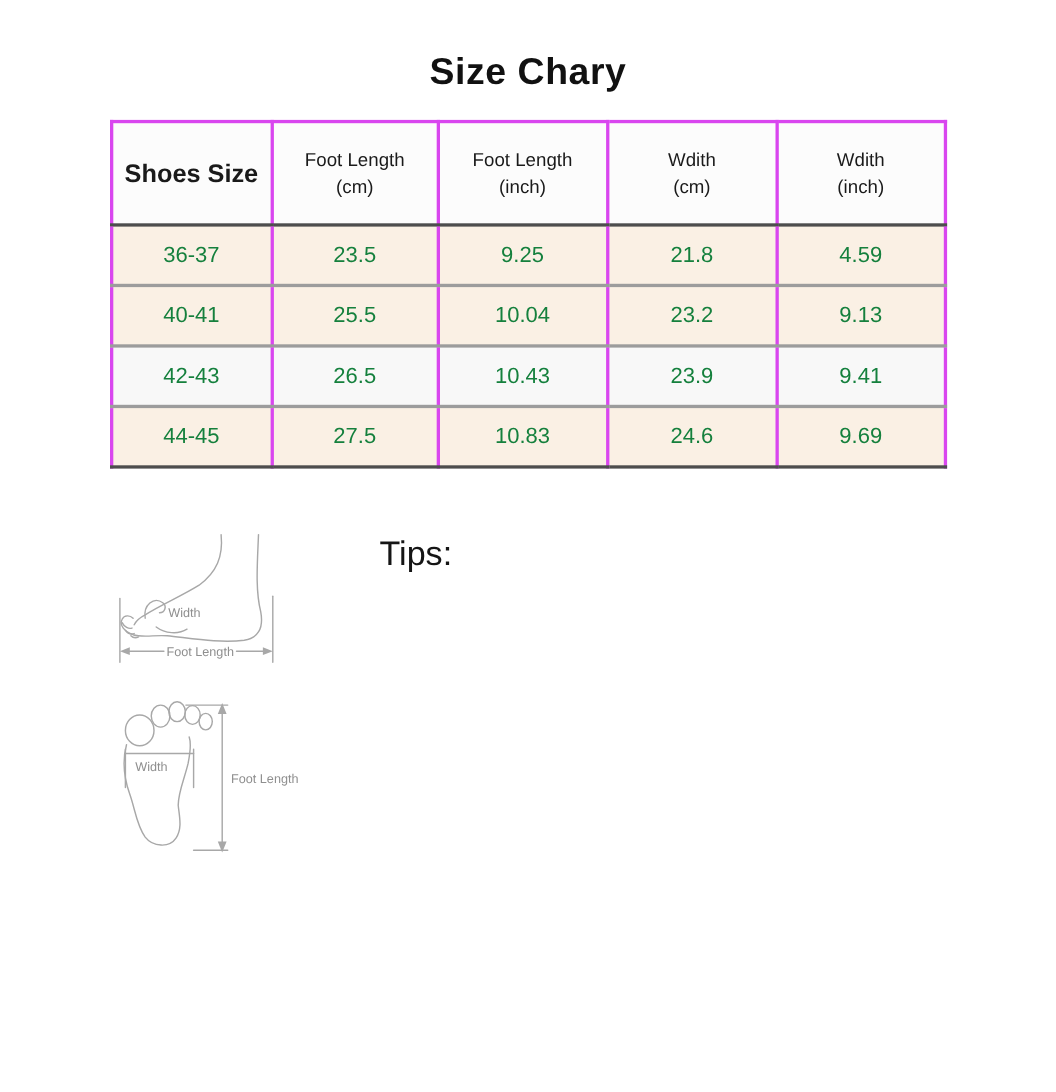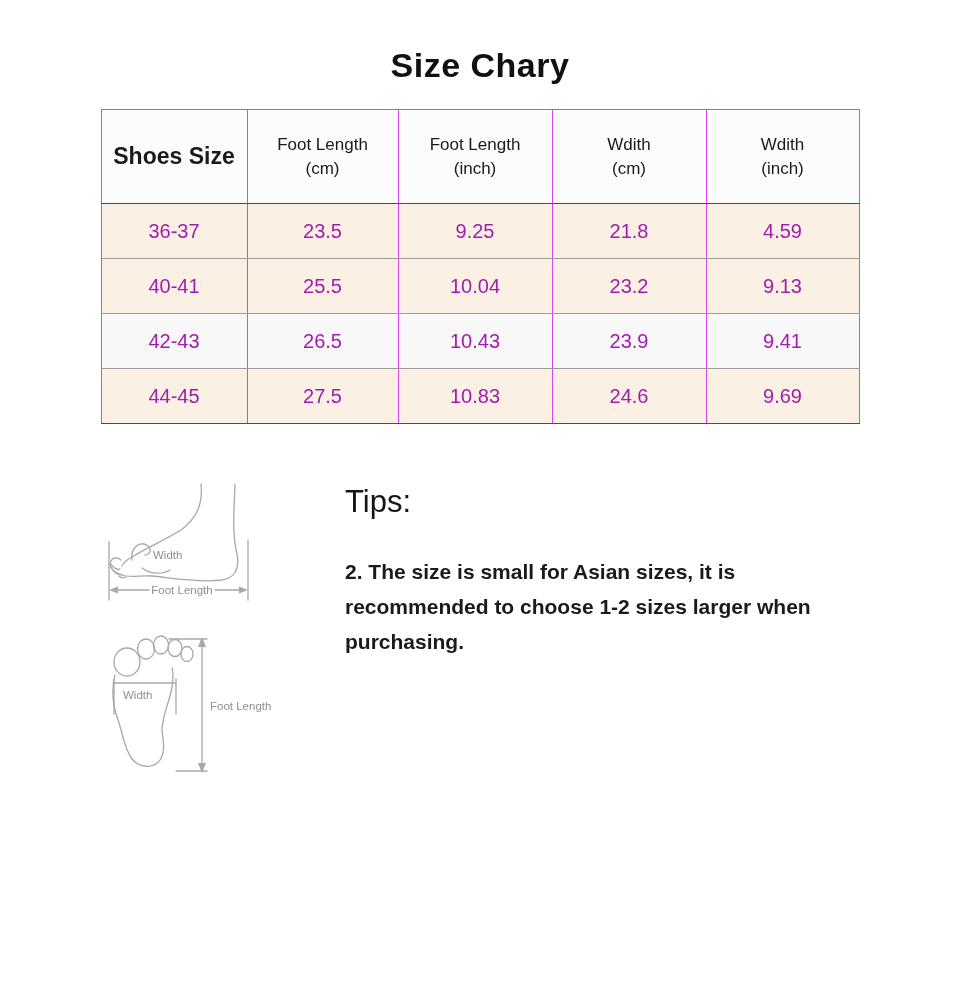--- a/index.html
+++ b/index.html
@@ -18,34 +18,34 @@
     letter-spacing: 0.5px;
     margin: 46px 0 0 0;
   }
   table.size-table {
     border-collapse: collapse;
     table-layout: fixed;
     width: 758px;
     margin: 24px auto 0 auto;
   }
   .size-table th, .size-table td {
-    border: 1px solid #d946ef;
+    border: 3px solid #d946ef;
     text-align: center;
     vertical-align: middle;
     padding: 0;
   }
   .size-table thead th {
     height: 94px;
     background: #fcfcfc;
     font-weight: 500;
   }
   .size-table td {
     height: 55px;
     font-size: 20px;
-    color: #a21caf;
+    color: #15803d;
     border-top-color: #9c9c9c;
     border-bottom-color: #9c9c9c;
   }
   .size-table thead th { border-bottom-color: #4d4d4d; }
   .size-table tbody tr:last-child td { border-bottom-color: #4d4d4d; }
   .size-table col.c0 { width: 146px; }
   .size-table col.c1 { width: 151px; }
   .size-table col.c2 { width: 154px; }
   .size-table col.c3 { width: 154px; }
   .size-table col.c4 { width: 153px; }
@@ -208,17 +208,14 @@
       <path class="arrow" d="M 96,143 l -4,-10 l 8,0 z"></path>
       <path d="M 63,9 L 101,9"></path>
       <path d="M 70,141 L 101,141"></path>
       <text x="104" y="80" text-anchor="start">Foot Length</text>
     </svg>
 
   </div>
 
   <div class="tips-col">
     <h2 class="tips-heading">Tips:</h2>
-    <p class="tip tip-bold">2. The size is small for Asian sizes, it is
-recommended to choose 1-2 sizes larger when
-purchasing.</p>
   </div>
 </div>
 
 </body></html>

